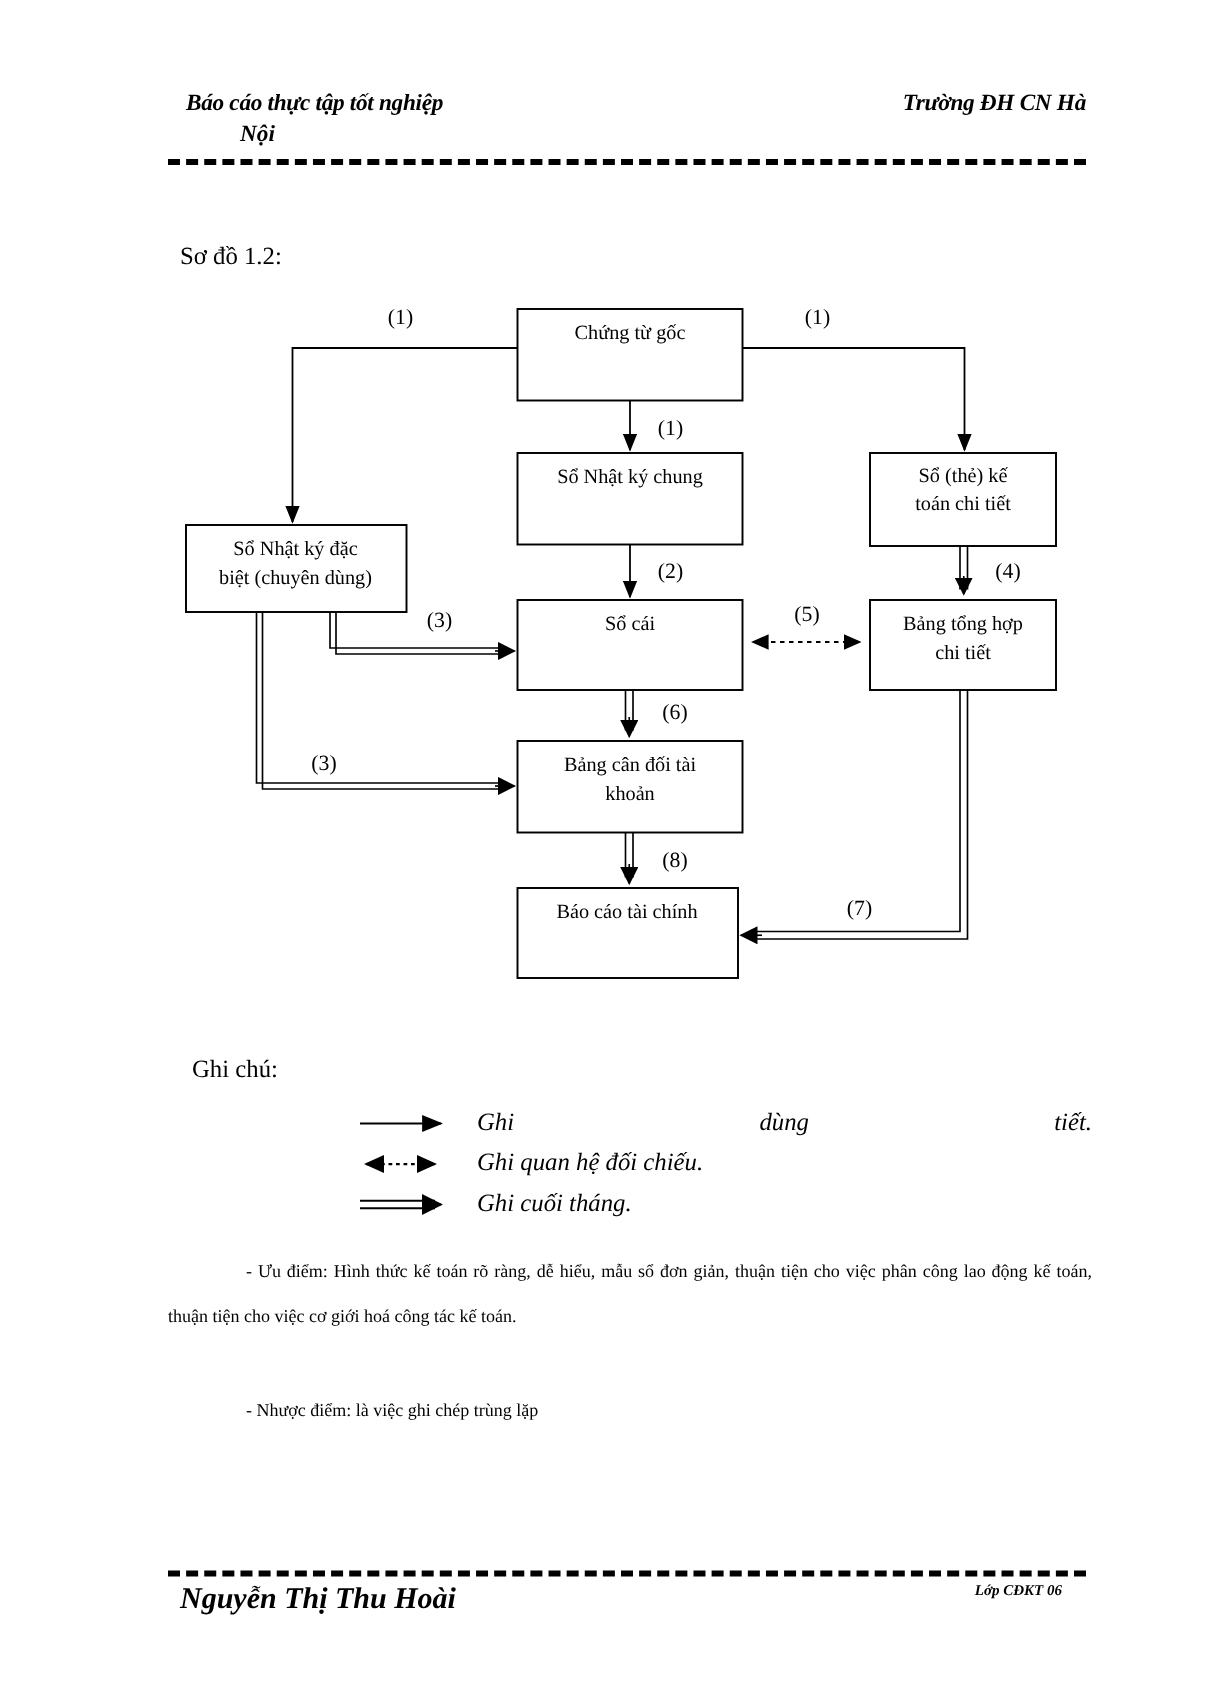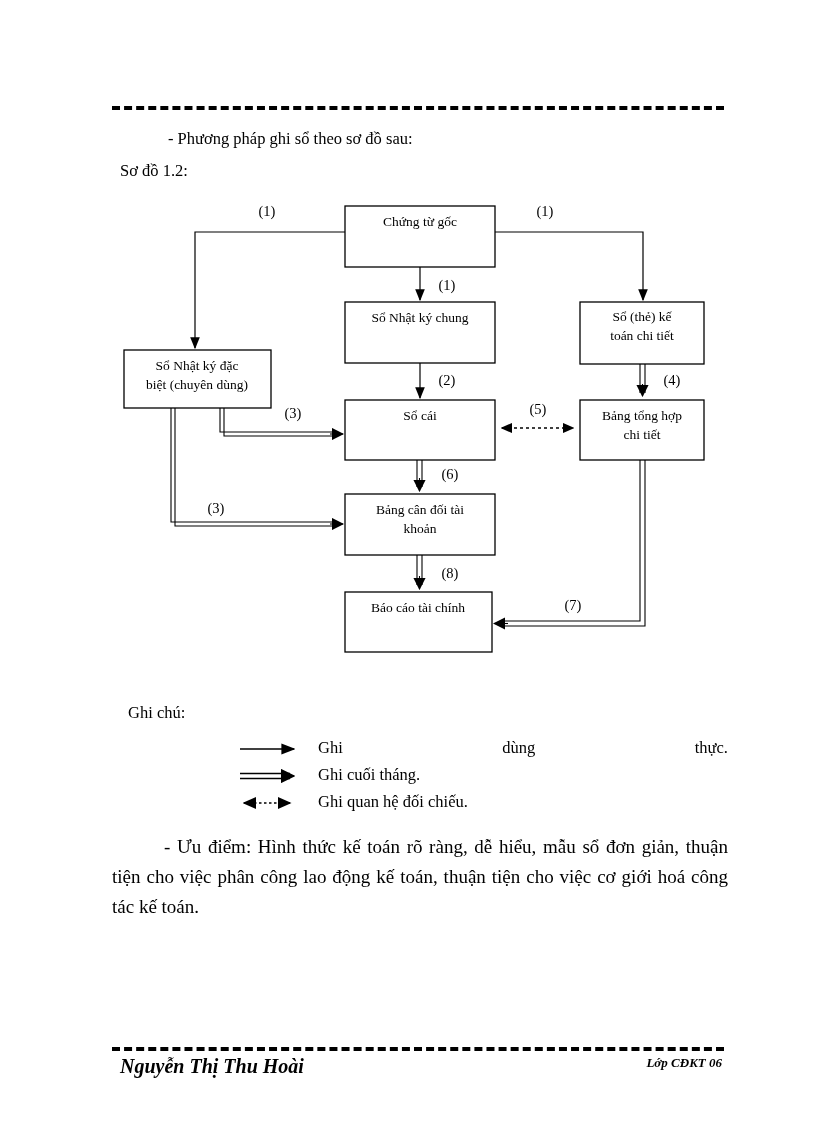--- a/index.html
+++ b/index.html
@@ -80,37 +80,38 @@
     white-space: nowrap;
   }
   .p-method { left: 168px; top: 131px; }
   .p-sodo   { left: 120px; top: 163px; }
   .p-ghichu { left: 128px; top: 705px; text-align: right; }
 
   .block {
     position: absolute;
     left: 112px;
     width: 616px;
-    font-size: 19px;
+    font-size: 12px;
     line-height: 30px;
     text-align: justify;
   }
   .p-uu { top: 832px; text-indent: 52px; }
   .p-nhuoc { top: 925px; text-indent: 52px; }
 
   
   .legend {
     position: absolute;
     left: 232px;
     top: 738px;
     width: 496px;
   }
   .legend-row {
     position: relative;
     height: 27px;
+    font-style: italic;
   }
   .legend-glyph {
     position: absolute;
     left: 0;
     top: 2px;
     width: 86px;
     height: 18px;
   }
   .legend-text {
     position: absolute;
@@ -165,36 +166,42 @@
     position: absolute;
     left: 8px;
     top: 0;
     font-weight: bold;
     font-style: italic;
     font-size: 20px;
     white-space: nowrap;
   }
   .footer-right {
     position: absolute;
-    right: 2px;
-    top: 0;
-    font-weight: bold;
-    font-style: italic;
-    font-size: 13px;
+    right: 16px;
+    top: 0;
+    font-weight: bold;
+    font-style: italic;
+    font-size: 10px;
     white-space: nowrap;
   }
 </style>
 </head>
 <body>
 
 <div class="page">
 
+  <div class="header">
+    <div class="header-row">
+      <div class="header-left">Báo cáo thực tập tốt nghiệp</div>
+      <div class="header-right">Trường ĐH CN Hà</div>
+    </div>
+    <div class="header-left-cont">Nội</div>
+  </div>
   <div class="rule rule-top"></div>
 
-  <div class="para p-method">- Phương pháp ghi sổ theo sơ đồ sau:</div>
   <div class="para p-sodo">Sơ đồ 1.2:</div>
 
   <div class="chart">
     <svg width="816" height="700" viewBox="0 0 816 700" xmlns="http://www.w3.org/2000/svg">
       <defs>
         <marker id="arrThin" markerWidth="10" markerHeight="8" refX="9" refY="4" orient="auto">
           <path d="M0,0 L10,4 L0,8 z" fill="#000"></path>
         </marker>
         <marker id="arrThick" markerWidth="11" markerHeight="11" refX="10" refY="5.5" orient="auto">
           <path d="M0,0 L11,5.5 L0,11 z" fill="#000"></path>
@@ -330,56 +337,57 @@
         <defs>
           <marker id="lgThin" markerWidth="10" markerHeight="8" refX="9" refY="4" orient="auto">
             <path d="M0,0 L10,4 L0,8 z" fill="#000"></path>
           </marker>
         </defs>
         <path d="M8,9 L62,9" fill="none" stroke="#000" stroke-width="1.4" marker-end="url(#lgThin)"></path>
       </svg>
       <div class="legend-text spread">
         <span>Ghi</span>
         <span>dùng</span>
-        <span>thực.</span>
+        <span>tiết.</span>
       </div>
-    </div>
-
-    <div class="legend-row">
-      <svg class="legend-glyph" viewBox="0 0 86 18">
-        <defs>
-          <marker id="lgThick" markerWidth="11" markerHeight="11" refX="10" refY="5.5" orient="auto">
-            <path d="M0,0 L11,5.5 L0,11 z" fill="#000"></path>
-          </marker>
-        </defs>
-        <path d="M8,6.5 L58,6.5" fill="none" stroke="#000" stroke-width="1.3"></path>
-        <path d="M8,11.5 L58,11.5" fill="none" stroke="#000" stroke-width="1.3"></path>
-        <path d="M50,9 L62,9" fill="none" stroke="#000" stroke-width="1.3" marker-end="url(#lgThick)"></path>
-      </svg>
-      <div class="legend-text">Ghi cuối tháng.</div>
     </div>
 
     <div class="legend-row">
       <svg class="legend-glyph" viewBox="0 0 86 18">
         <defs>
           <marker id="lgDotS" markerWidth="9" markerHeight="8" refX="8" refY="4" orient="auto">
             <path d="M0,0 L9,4 L0,8 z" fill="#000"></path>
           </marker>
           <marker id="lgDotE" markerWidth="9" markerHeight="8" refX="1" refY="4" orient="auto">
             <path d="M9,0 L0,4 L9,8 z" fill="#000"></path>
           </marker>
         </defs>
         <path d="M12,9 L58,9" fill="none" stroke="#000" stroke-width="1.5" stroke-dasharray="2.5,2.5" marker-end="url(#lgDotS)" marker-start="url(#lgDotE)"></path>
       </svg>
       <div class="legend-text">Ghi quan hệ đối chiếu.</div>
     </div>
 
+    <div class="legend-row">
+      <svg class="legend-glyph" viewBox="0 0 86 18">
+        <defs>
+          <marker id="lgThick" markerWidth="11" markerHeight="11" refX="10" refY="5.5" orient="auto">
+            <path d="M0,0 L11,5.5 L0,11 z" fill="#000"></path>
+          </marker>
+        </defs>
+        <path d="M8,6.5 L58,6.5" fill="none" stroke="#000" stroke-width="1.3"></path>
+        <path d="M8,11.5 L58,11.5" fill="none" stroke="#000" stroke-width="1.3"></path>
+        <path d="M50,9 L62,9" fill="none" stroke="#000" stroke-width="1.3" marker-end="url(#lgThick)"></path>
+      </svg>
+      <div class="legend-text">Ghi cuối tháng.</div>
+    </div>
+
   </div>
 
   <div class="block p-uu">- Ưu điểm: Hình thức kế toán rõ ràng, dễ hiểu, mẫu sổ đơn giản, thuận tiện cho việc phân công lao động kế toán, thuận tiện cho việc cơ giới hoá công tác kế toán.</div>
+  <div class="block p-nhuoc">- Nhược điểm: là việc ghi chép trùng lặp</div>
 
   <div class="rule rule-bottom"></div>
   <div class="footer">
     <div class="footer-left">Nguyễn Thị Thu Hoài</div>
     <div class="footer-right">Lớp CĐKT 06</div>
   </div>
 
 </div>
 
 </body></html>

